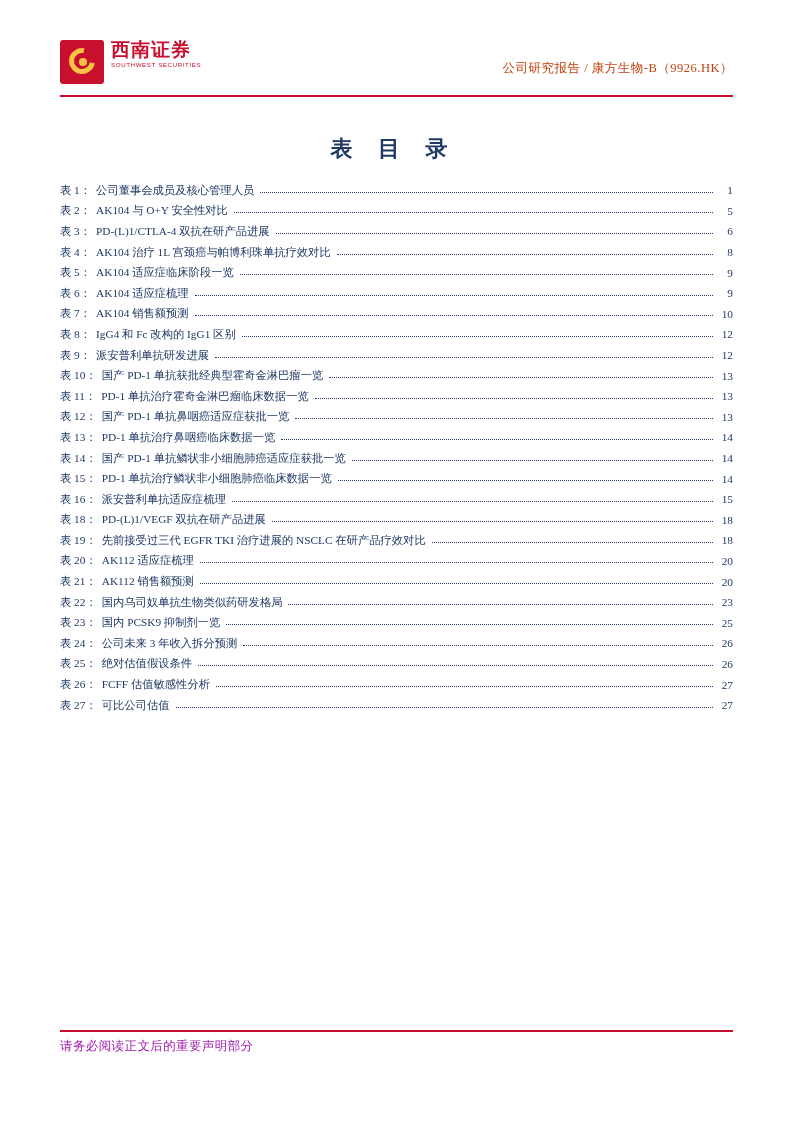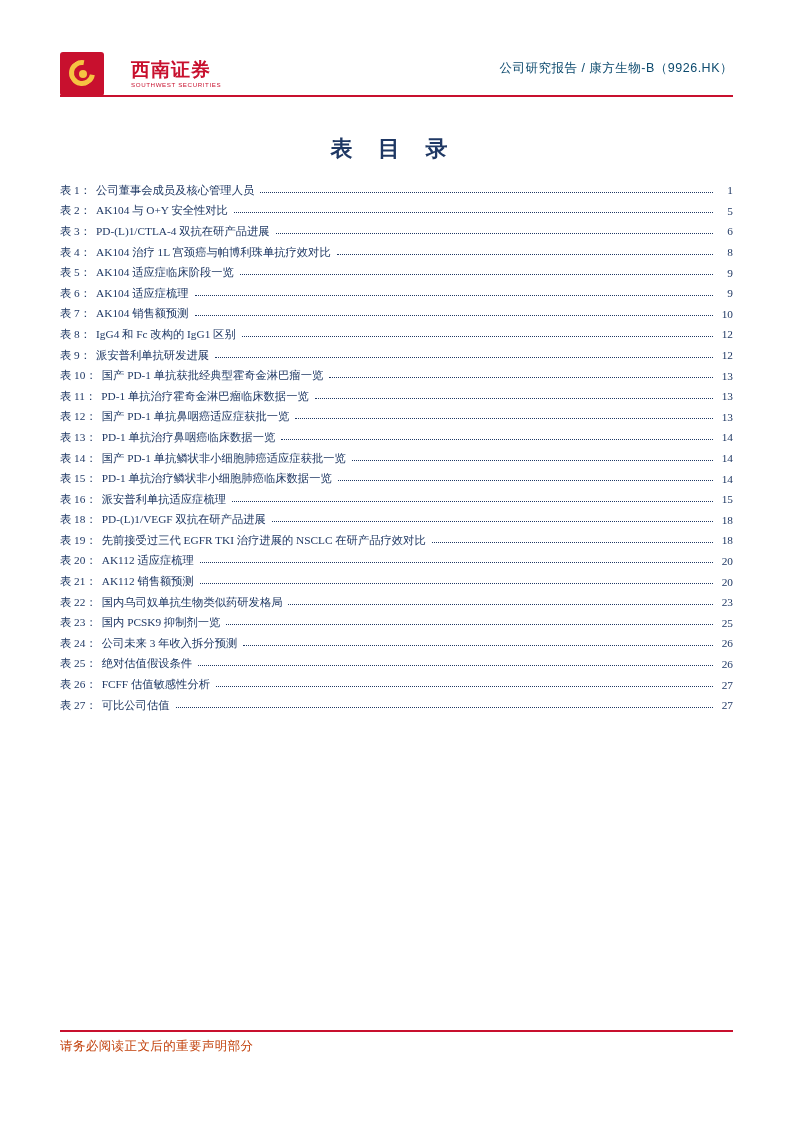--- a/index.html
+++ b/index.html
@@ -25,24 +25,23 @@
   .header {
     position: absolute;
     left: 60px;
     top: 36px;
     width: 673px;
     height: 58px;
   }
   .logo-wrap {
     position: absolute;
     left: 0;
-    top: 16px;
+    top: 4px;
     display: flex;
-    align-items: center;
-    gap: 20px;
+    align-items: flex-start;
   }
   .logo-mark {
     width: 44px;
     height: 44px;
     background: #c8102e;
     border-radius: 3px;
     position: relative;
     flex: none;
   }
   .logo-mark::before {
@@ -84,22 +83,22 @@
     font-size: 6.2px;
     color: #c8102e;
     letter-spacing: 0.6px;
     margin-top: 2px;
   }
   .header-right {
     position: absolute;
     right: 0;
     top: 24px;
     font-size: 12.5px;
-    color: #0c4a6e;
-    font-family: Liberation Sans, sans-serif;
+    color: #c2410c;
+    font-family: Liberation Serif, serif;
     letter-spacing: 0.5px;
   }
   .header-rule {
     position: absolute;
     left: 60px;
     top: 95px;
     width: 673px;
     height: 2px;
     background: #c8102e;
   }
@@ -162,21 +161,21 @@
     top: 1030px;
     width: 673px;
     height: 1.5px;
     background: #c8102e;
   }
   .footer-text {
     position: absolute;
     left: 60px;
     top: 1038px;
     font-size: 12.5px;
-    color: #c2410c;
+    color: #a21caf;
     font-family: "Liberation Serif", serif;
     letter-spacing: 0.4px;
   }
 </style>
 </head>
 <body>
 
 <div class="page">
 
   <div class="header">

